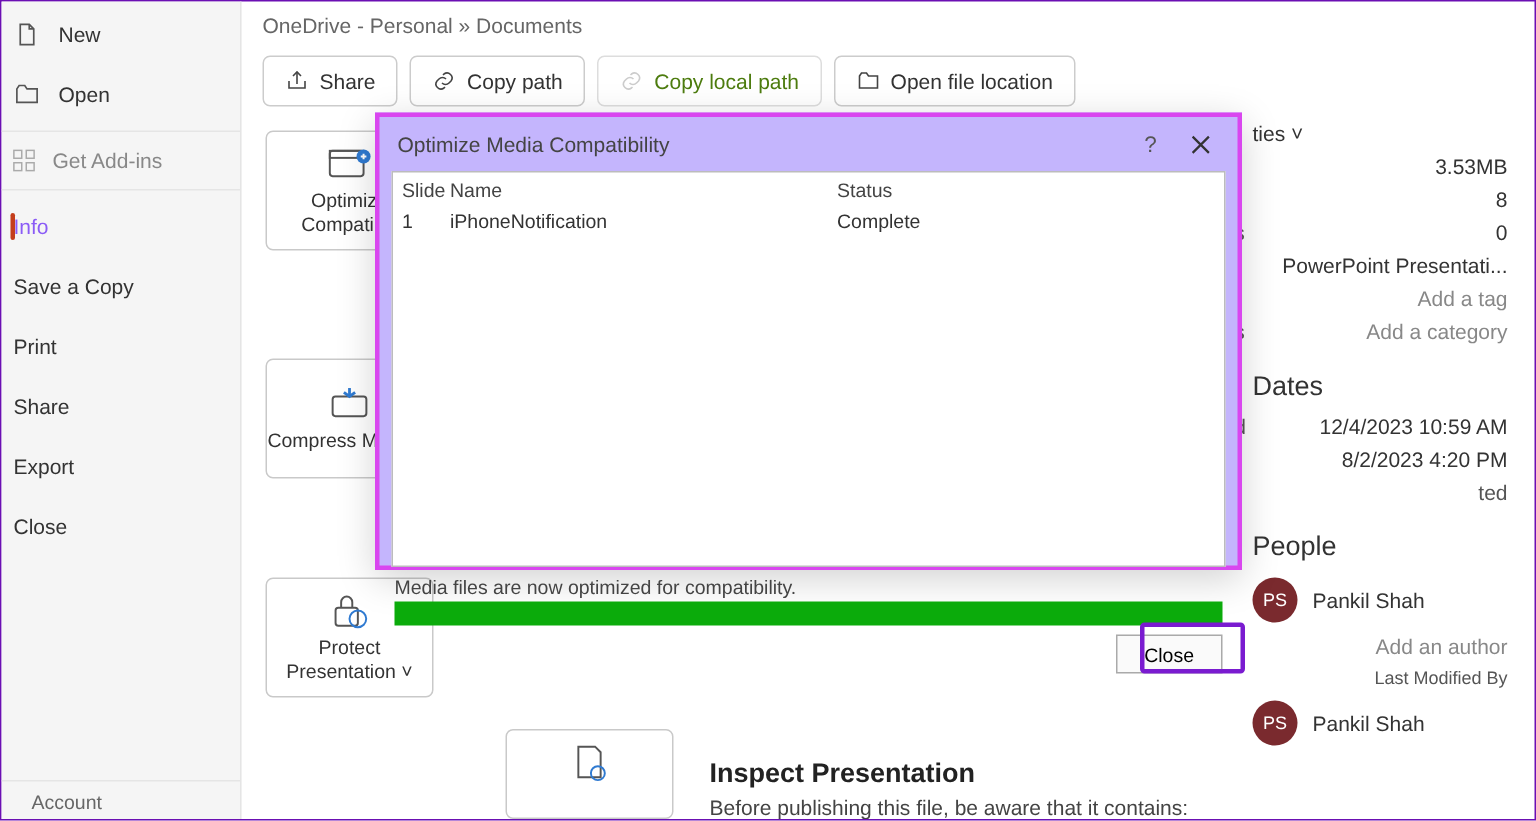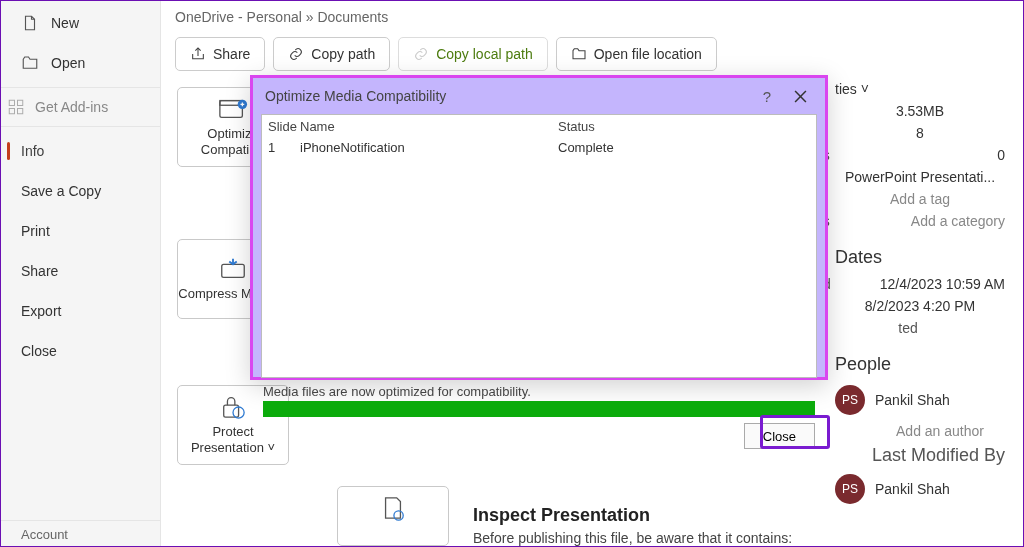--- a/index.html
+++ b/index.html
@@ -1,41 +1,41 @@
 <!DOCTYPE html>
 <html><head>
 <meta charset="utf-8">
 <style>
 *{box-sizing:border-box;margin:0;padding:0;font-family:'Segoe UI',Arial,sans-serif}
 body{width:1024px;height:547px;overflow:hidden;background:#fff;border:1px solid #6b0fb3;position:relative;font-size:14px;color:#333}
 .sidebar{position:absolute;left:0;top:0;width:160px;height:547px;background:#f5f5f5;border-right:1px solid #e5e5e5;padding-top:2px}
-.sb-item{display:flex;align-items:center;height:40px;padding-left:20px;cursor:pointer;color:#333}
+.sb-item{display:flex;align-items:center;height:40px;padding-left:8px;cursor:pointer;color:#333}
 .sb-item .icn{width:18px;height:18px;margin-right:12px;display:flex;align-items:center;justify-content:center}
-.sb-item.sel{color:#404040}
+.sb-item.sel{color:#8b5cf6}
 .sb-item.sel::before{content:'';position:absolute;left:6px;width:3px;height:18px;background:#c43e1c;border-radius:2px}
 .sb-addins{display:flex;align-items:center;height:40px;padding-left:6px;color:#888;border-top:1px solid #e5e5e5;border-bottom:1px solid #e5e5e5;margin:4px 0}
 .sb-addins .icn{width:18px;height:18px;margin-right:10px}
 .sb-bottom{position:absolute;bottom:0;left:0;right:0;border-top:1px solid #e5e5e5;padding:6px 20px;color:#666;font-size:13px}
 .main{position:absolute;left:160px;top:0;right:0;bottom:0;padding:8px 14px}
 .breadcrumb{color:#666;font-size:14px;margin-bottom:12px}
 .toolbar{display:flex;gap:8px;margin-bottom:18px}
 .tbtn{display:flex;align-items:center;gap:7px;height:34px;padding:0 14px;border:1px solid #ccc;border-radius:5px;background:#fff;cursor:pointer;color:#333;font-size:14px}
 .tbtn.dis{color:#4d7c0f;border-color:#ddd;cursor:default}
 .tbtn .icn{width:16px;height:16px}
 .card{display:inline-flex;flex-direction:column;align-items:center;justify-content:center;width:112px;height:80px;border:1px solid #c9c9c9;border-radius:5px;text-align:center;font-size:13px;color:#333;background:#fff}
 .card .cicn{width:30px;height:26px;margin-bottom:4px}
 .propcol{position:absolute;right:18px;top:80px;width:170px}
-.prop-line{display:flex;justify-content:center;gap:0;font-size:14px;margin-bottom:6px;color:#333}
+.prop-line{display:flex;justify-content:flex-end;gap:0;font-size:14px;margin-bottom:6px;color:#333}
 .prop-v{color:#333}
 .prop-link{color:#888;cursor:pointer}
 .datehead{font-size:18px;margin:18px 0 8px}
 .peoplehead{font-size:18px;margin:18px 0 10px}
 .avatar{width:30px;height:30px;border-radius:50%;background:#7a2a2e;color:#fff;display:inline-flex;align-items:center;justify-content:center;font-size:12px;margin-right:10px;flex-shrink:0}
 .person{display:flex;align-items:center;margin-bottom:8px}
-.lmb{font-size:18px;color:#555;text-align:right;margin-bottom:8px}
+.lmb{font-size:12px;color:#555;text-align:right;margin-bottom:8px}
 .section-inspect{position:absolute;left:176px;bottom:0;display:flex;gap:24px;align-items:flex-end}
 .ins-h{font-size:18px;font-weight:600;color:#222;margin-bottom:4px}
 .ins-t{font-size:14px;color:#444}
 .card-protect{position:absolute;left:176px;top:384px}
 .card-compress{position:absolute;left:176px;top:238px}
 
 .dialog{position:absolute;left:249px;top:74px;width:578px;height:305px;background:#c4b5fd;border:3px solid #d946ef;box-shadow:0 6px 24px rgba(0,0,0,.18)}
 .dlg-title{display:flex;align-items:center;height:36px;padding:0 10px 0 12px;font-size:14px;color:#444}
 .dlg-title .sp{flex:1}
 .dlg-x{width:30px;height:30px;display:flex;align-items:center;justify-content:center;cursor:pointer;font-size:15px}

